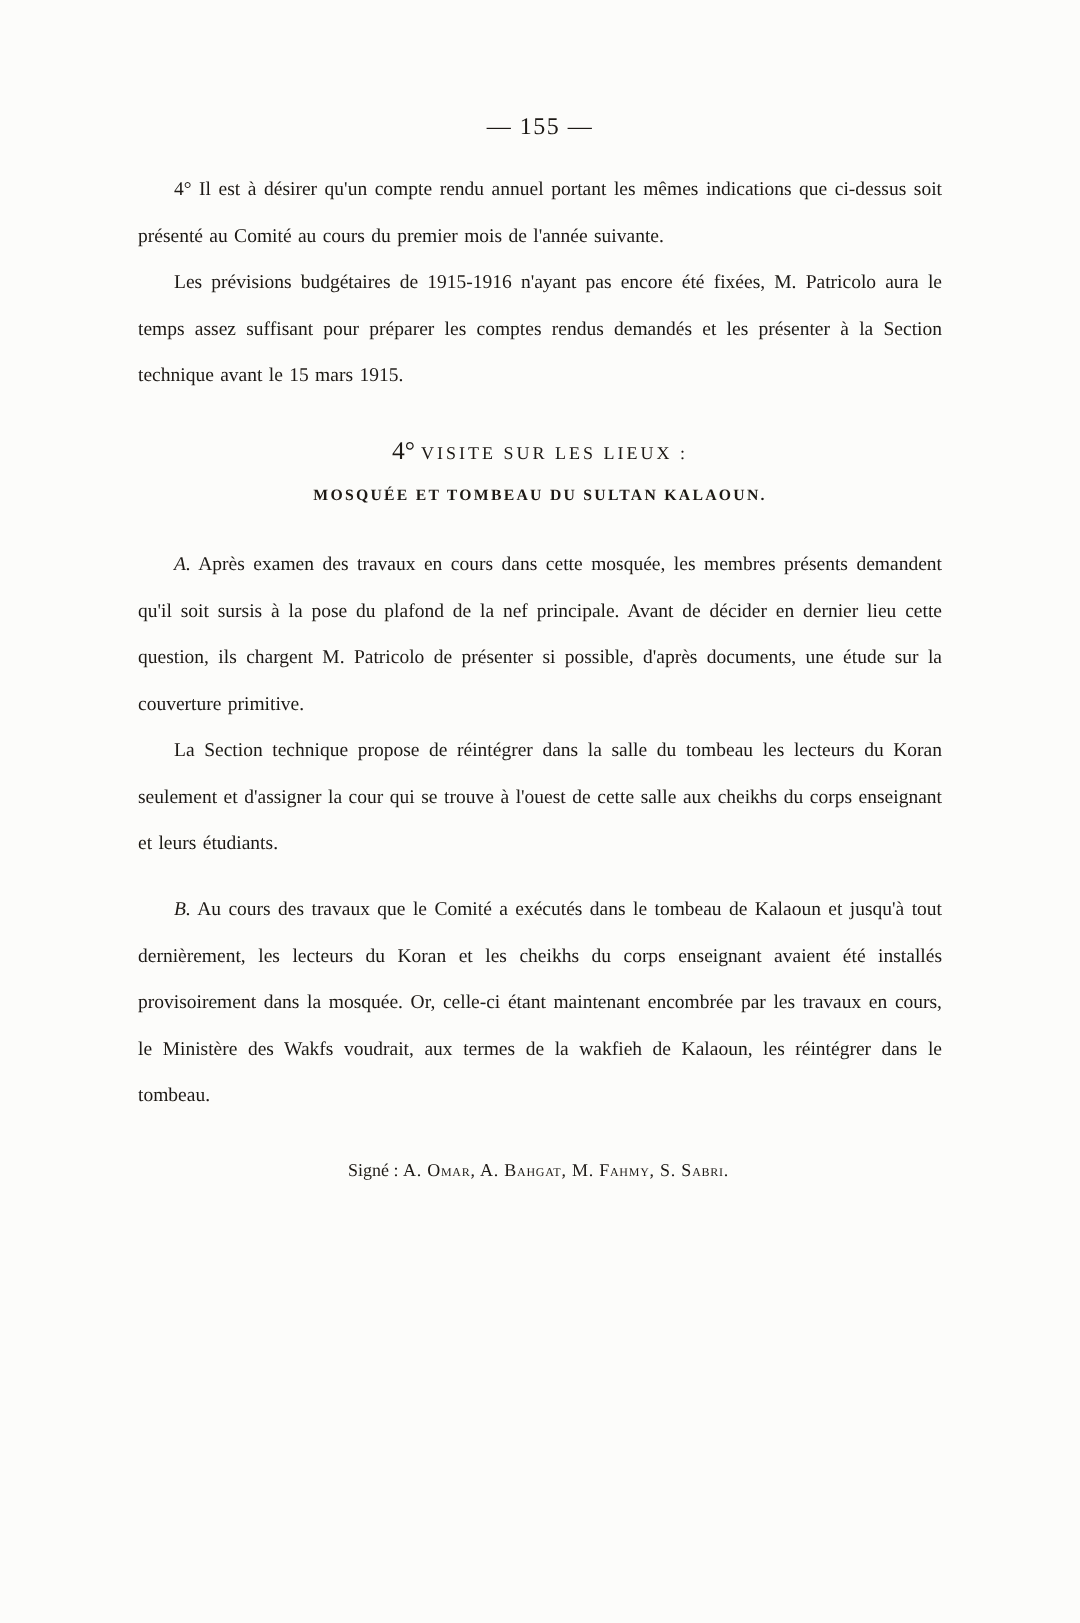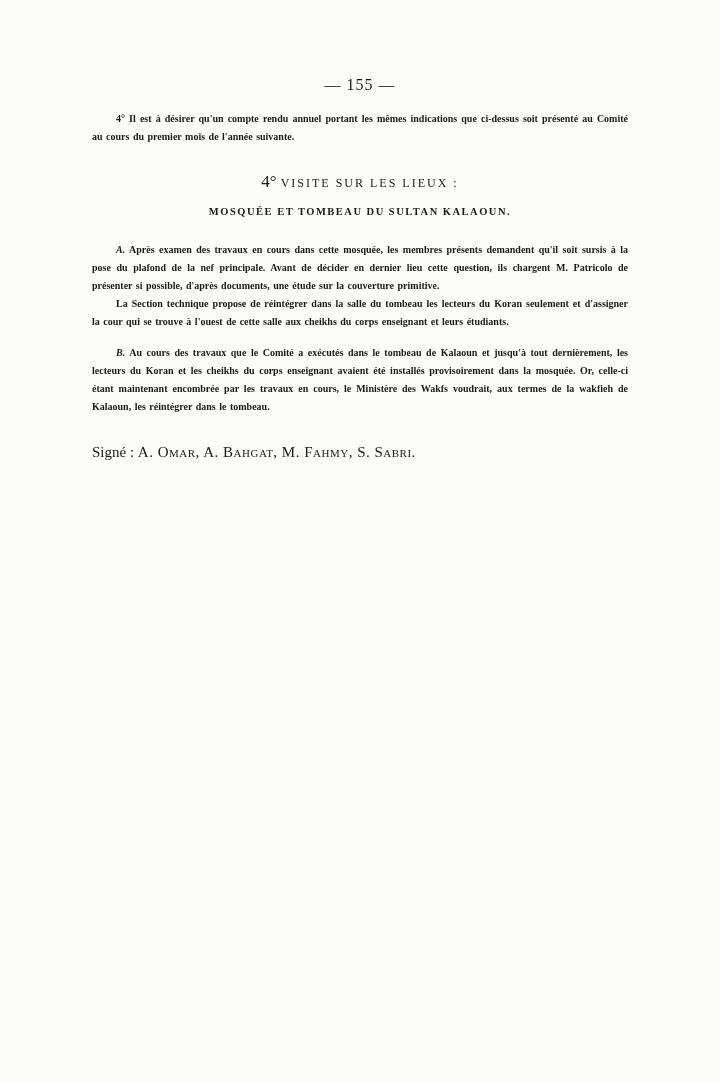--- a/index.html
+++ b/index.html
@@ -21,26 +21,25 @@
   }
   .page-number {
     text-align: center;
     font-size: 16px;
     font-weight: normal;
     letter-spacing: 1px;
     margin-bottom: 16px;
   }
   .para {
     margin: 0;
-    font-size: 10px;
-    line-height: 18px;
+    font-size: 13px;
+    line-height: 31px;
     text-align: justify;
     text-indent: 24px;
     word-spacing: 1px;
-    font-weight: bold;
   }
   .para.spaced {
     margin-top: 13px;
   }
   .lead {
     font-style: italic;
   }
   .heading {
     text-align: center;
     margin: 26px 0 12px 0;
@@ -55,38 +54,39 @@
   }
   .subheading {
     text-align: center;
     font-size: 10.5px;
     font-weight: bold;
     letter-spacing: 1.5px;
     margin: 14px 0 24px 0;
   }
   .signature {
     margin-top: 28px;
-    text-align: left;
-    font-size: 15px;
+    text-align: center;
+    font-size: 12px;
     padding-right: 2px;
   }
   .sc {
     font-variant: small-caps;
     letter-spacing: 0.5px;
   }
 </style>
 </head>
 <body>
 
 <div class="page">
 
   <div class="page-number">— 155 —</div>
 
   <p class="para">4° Il est à désirer qu'un compte rendu annuel portant les mêmes indications que ci-dessus soit présenté au Comité au cours du premier mois de l'année suivante.</p>
 
+  <p class="para">Les prévisions budgétaires de 1915-1916 n'ayant pas encore été fixées, M. Patricolo aura le temps assez suffisant pour préparer les comptes rendus demandés et les présenter à la Section technique avant le 15 mars 1915.</p>
 
 
   <div class="heading">
     <span class="heading-num">4°</span>
     <span class="heading-caps">VISITE SUR LES LIEUX :</span>
   </div>
 
   <div class="subheading">MOSQUÉE ET TOMBEAU DU SULTAN KALAOUN.</div>
 
   <p class="para spaced">

